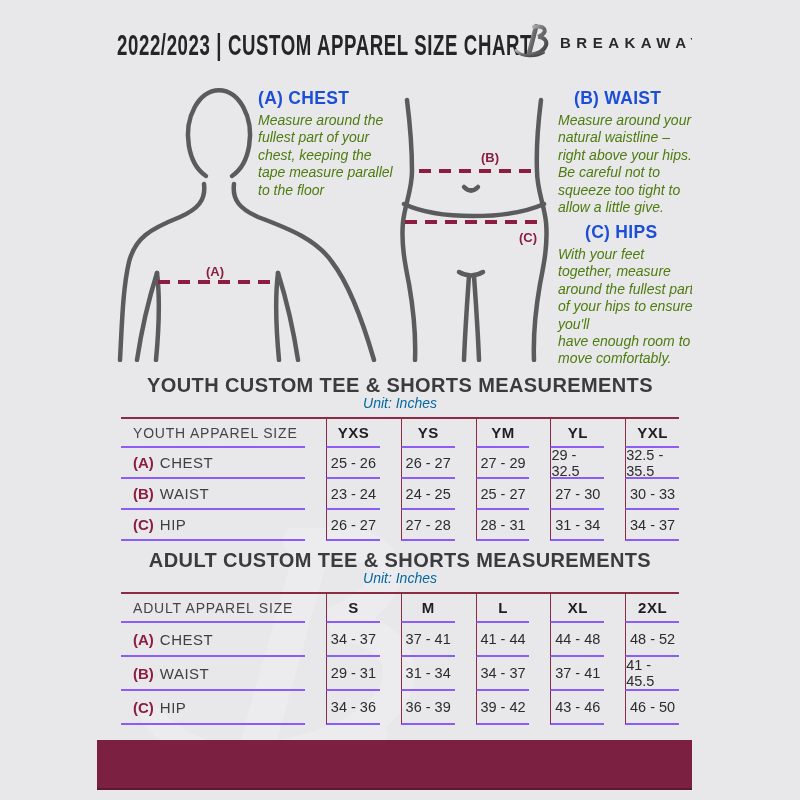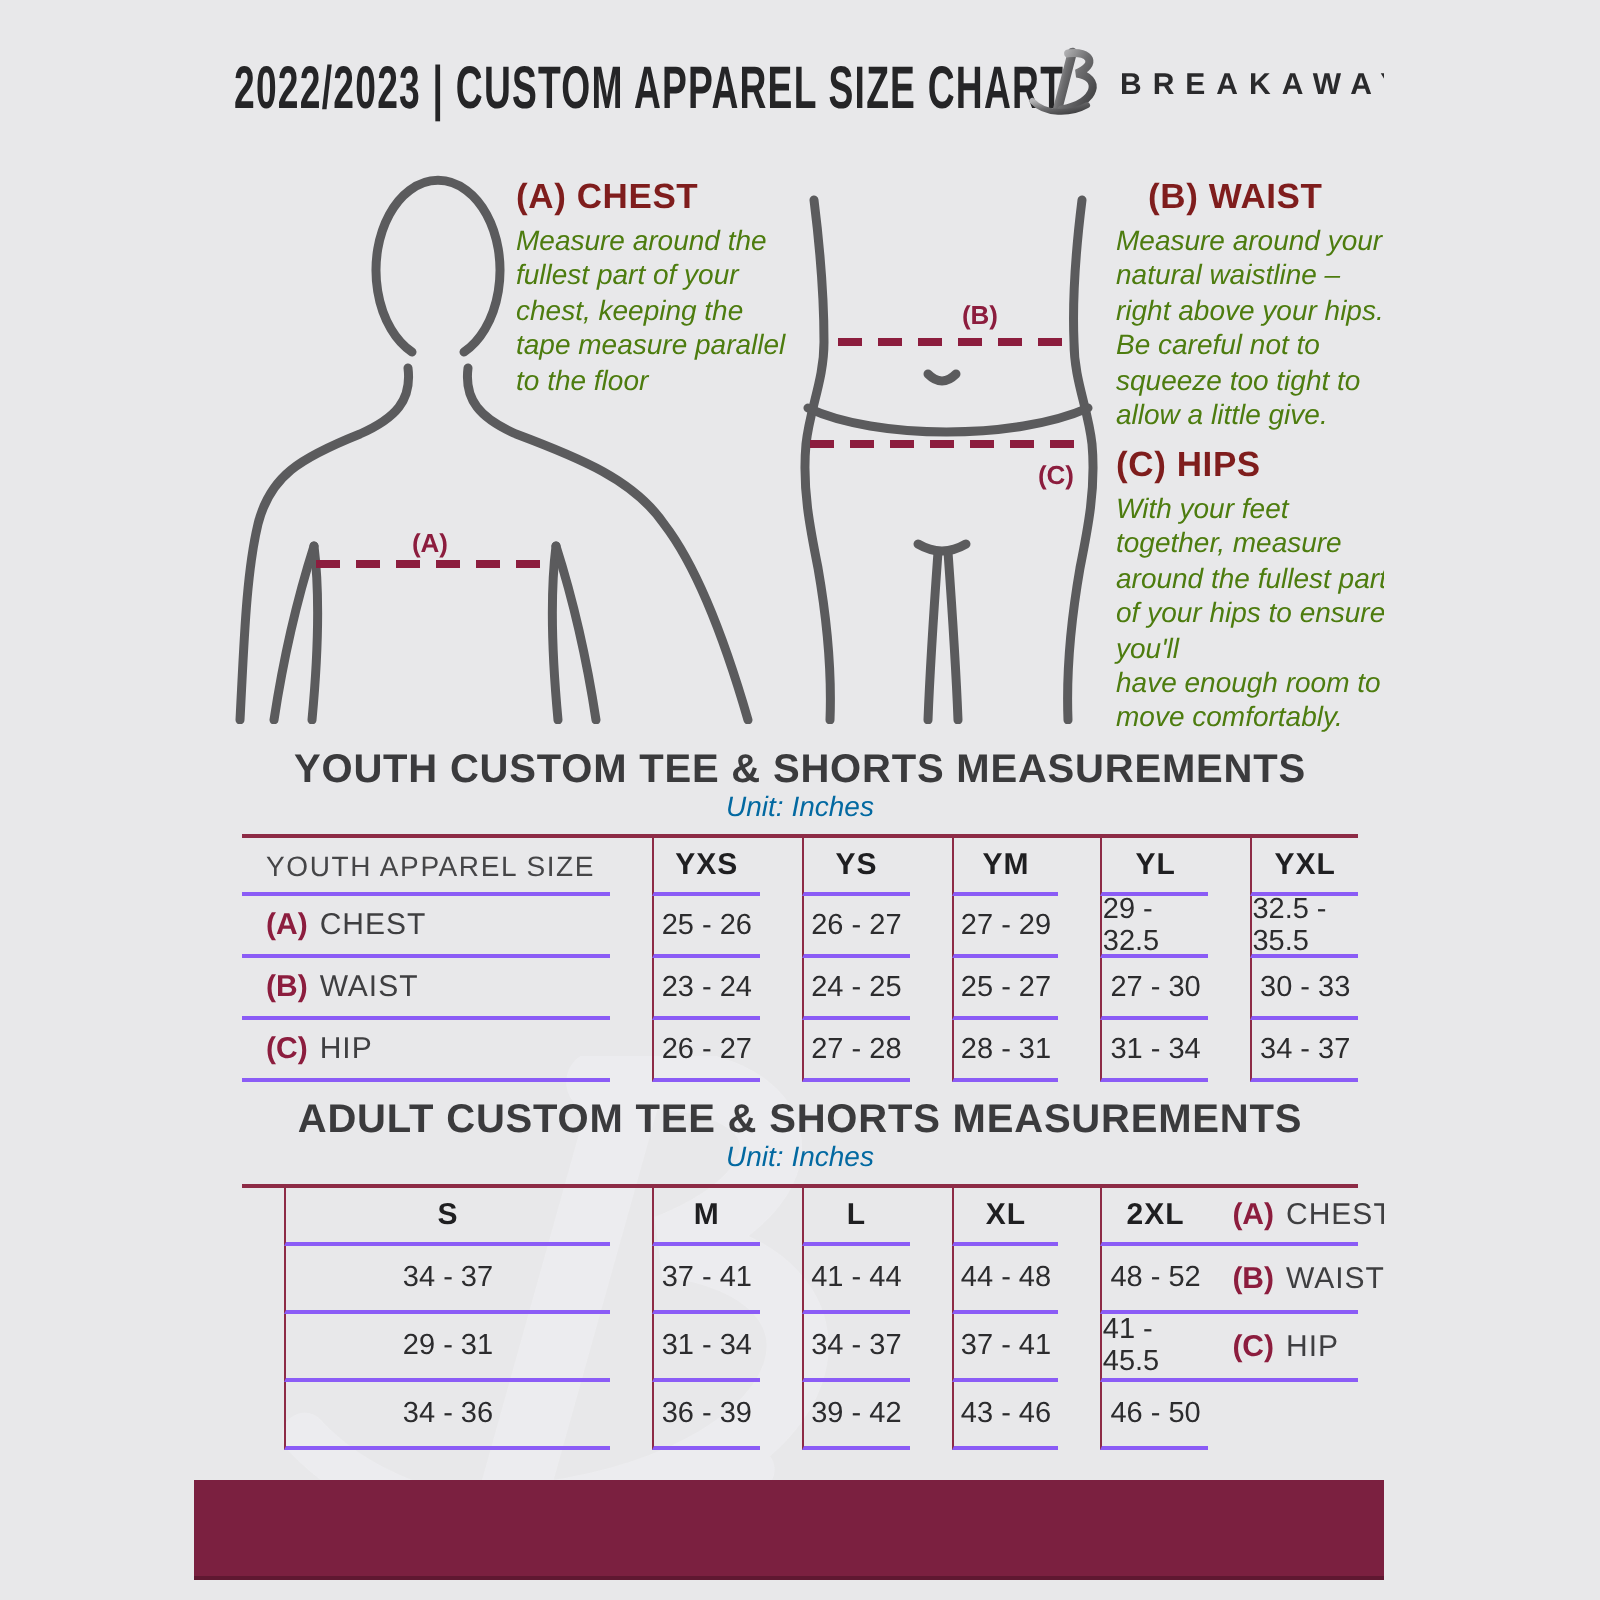--- a/index.html
+++ b/index.html
@@ -7,25 +7,25 @@
   .page{position:relative;width:692px;height:800px;overflow:hidden;background:#e8e8ea;}
   .z{position:absolute;}
 
   
   .hdr-title{left:117px;top:28px;font-size:30px;font-weight:bold;color:#252527;
     letter-spacing:1px;transform:scaleX(0.62);transform-origin:left top;white-space:nowrap;}
   .brand-name{left:560px;top:34px;font-size:15px;font-weight:bold;letter-spacing:5.5px;
     color:#2a2a2c;white-space:nowrap;}
 
   
-  .sec-head{font-size:17.5px;font-weight:800;color:#7f1d1d;letter-spacing:0.3px;white-space:nowrap;}
+  .sec-head{font-size:17.5px;font-weight:800;color:#1d4ed8;letter-spacing:0.3px;white-space:nowrap;}
   .sec-body{font-size:14px;font-style:italic;color:#4d7c0f;line-height:17.4px;white-space:pre-line;}
   .sec-a-head{left:258px;top:88px;}  .sec-a-body{left:258px;top:112px;width:185px;}
   .sec-b-head{left:574px;top:88px;}  .sec-b-body{left:558px;top:112px;width:165px;}
-  .sec-c-head{left:558px;top:222px;} .sec-c-body{left:558px;top:246px;width:170px;}
+  .sec-c-head{left:585px;top:222px;} .sec-c-body{left:558px;top:246px;width:170px;}
 
   
   .tbl-title{left:121px;width:558px;text-align:center;font-size:20px;font-weight:bold;
     color:#3b3b3d;letter-spacing:0.4px;}
   .tbl-unit{left:121px;width:558px;text-align:center;font-size:14px;font-style:italic;
     color:#0369a1;}
   .yt-title{top:374px;} .yt-unit{top:395px;}
   .at-title{top:549px;} .at-unit{top:570px;}
 
   
@@ -174,20 +174,23 @@
     <div class="cell vline">27 - 28</div>
     <div class="cell vline">28 - 31</div>
     <div class="cell vline">31 - 34</div>
     <div class="cell vline">34 - 37</div>
   </div>
 
   <div class="z tbl-title at-title content">ADULT CUSTOM TEE &amp; SHORTS MEASUREMENTS</div>
   <div class="z tbl-unit at-unit content">Unit: Inches</div>
 
   <div class="z stable t-adult content">
+    <div class="cell lbl">
+      <span class="size-label">ADULT APPAREL SIZE</span>
+      </div>
     <div class="cell vline size-head">S</div>
     <div class="cell vline size-head">M</div>
     <div class="cell vline size-head">L</div>
     <div class="cell vline size-head">XL</div>
     <div class="cell vline size-head">2XL</div>
 
     <div class="cell lbl">
       <span class="rowkey">(A)</span>
       <span class="rowname">CHEST</span>
       </div>

